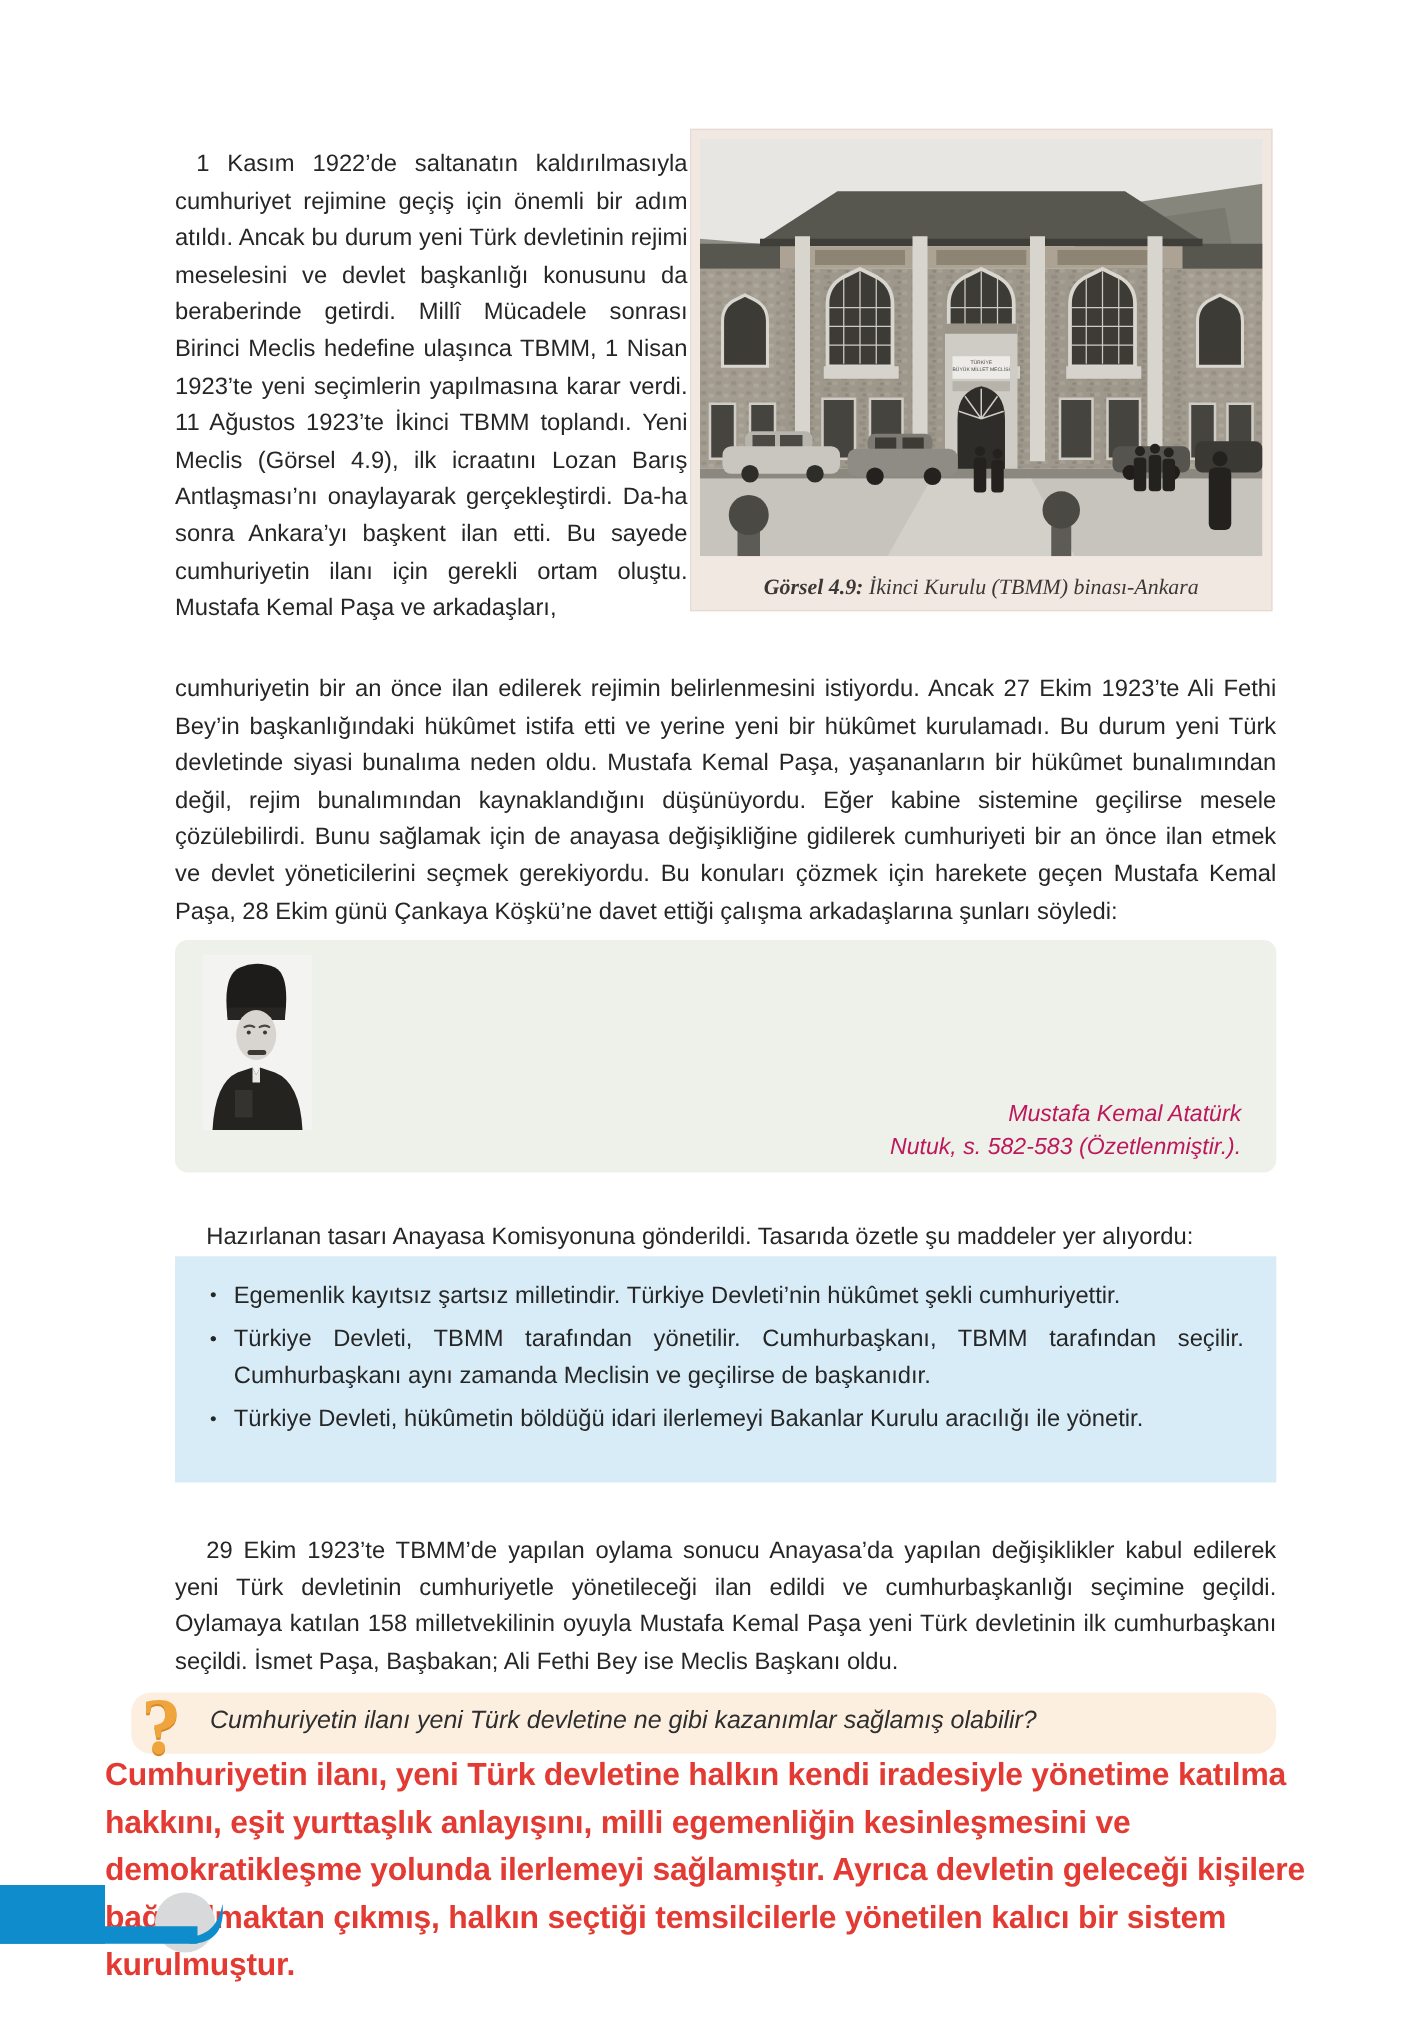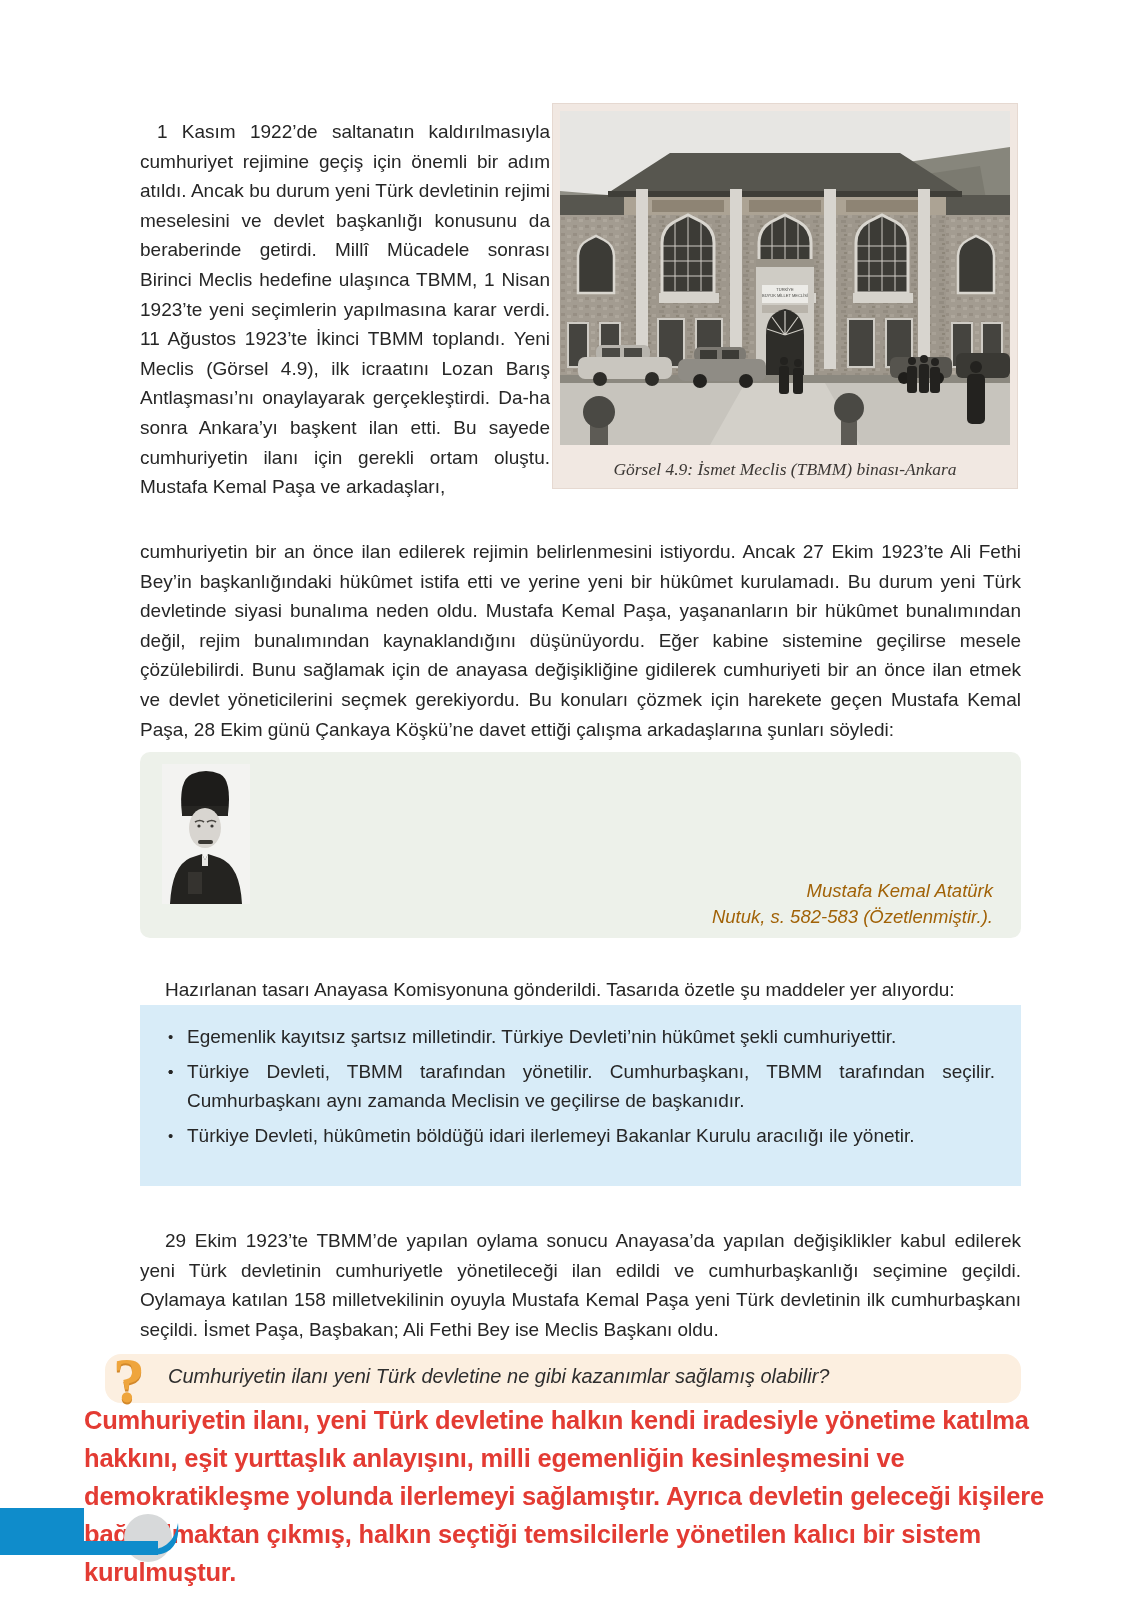--- a/index.html
+++ b/index.html
@@ -11,33 +11,33 @@
 
   
   .p1{position:absolute;left:140px;top:98px;width:410px;}
 
   
   .figure{position:absolute;left:552px;top:103px;width:466px;height:386px;
           background:#f1e8e2;border:1px solid #e6d9d1;box-sizing:border-box;}
   .figure svg.photo{position:absolute;left:7px;top:7px;}
   .caption{position:absolute;left:0;bottom:8px;width:100%;text-align:center;
            font-family:"Liberation Serif", serif;font-style:italic;font-size:17.5px;color:#3c3835;}
-  .caption b{font-weight:normal;}
+  .caption b{font-weight:bold;}
 
   
   .p2{position:absolute;left:140px;top:518px;width:881px;}
 
   
   .quote-box{position:absolute;left:140px;top:752px;width:881px;height:186px;
              background:#edf1ea;border-radius:10px;box-sizing:border-box;}
   .portrait{position:absolute;left:22px;top:12px;}
   .quote-text{position:absolute;left:120px;top:13px;width:740px;font-style:italic;
               font-size:19px;line-height:28.8px;text-align:justify;color:#2b2b2b;text-indent:28px;}
   .attribution{position:absolute;right:28px;top:126px;text-align:right;font-style:italic;
-               font-size:18.5px;line-height:26px;color:#a16207;}
+               font-size:18.5px;line-height:26px;color:#be185d;}
 
   
   .p3{position:absolute;left:140px;top:956px;width:881px;}
 
   
   .articles-box{position:absolute;left:140px;top:1005px;width:881px;height:181px;
                 background:#d8ecf8;box-sizing:border-box;padding:17px 26px 0 20px;}
   .articles-box ul{margin:0;padding:0;list-style:none;}
   .articles-box li{position:relative;padding-left:27px;margin-bottom:5.5px;
                    font-size:19px;line-height:29.4px;text-align:justify;color:#262626;}
@@ -198,21 +198,21 @@
       </g>
 
       <g>
         <rect x="30" y="314" width="18" height="20" fill="#5d5b55"></rect>
         <circle cx="39" cy="301" r="16" fill="#4a4944"></circle>
         <rect x="281" y="310" width="16" height="24" fill="#5d5b55"></rect>
         <circle cx="289" cy="297" r="15" fill="#4a4944"></circle>
       </g>
     </svg>
     <figcaption class="caption">
-      <b>Görsel 4.9:</b><span> İsmet Meclis (TBMM) binası-Ankara</span>
+      <b>Görsel 4.9:</b><span> İkinci Kurulu (TBMM) binası-Ankara</span>
     </figcaption>
   </figure>
 
   <p class="body-text p2">cumhuriyetin bir an önce ilan edilerek rejimin belirlenmesini istiyordu. Ancak 27 Ekim 1923’te Ali Fethi Bey’in başkanlığındaki hükûmet istifa etti ve yerine yeni bir hükûmet kurulamadı. Bu durum yeni Türk devletinde siyasi bunalıma neden oldu. Mustafa Kemal Paşa, yaşananların bir hükûmet bunalımından değil, rejim bunalımından kaynaklandığını düşünüyordu. Eğer kabine sistemine geçilirse mesele çözülebilirdi. Bunu sağlamak için de anayasa değişikliğine gidilerek cumhuriyeti bir an önce ilan etmek ve devlet yöneticilerini seçmek gerekiyordu. Bu konuları çözmek için harekete geçen Mustafa Kemal Paşa, 28 Ekim günü Çankaya Köşkü’ne davet ettiği çalışma arkadaşlarına şunları söyledi:</p>
 
   <div class="quote-box">
     <svg class="portrait" width="88" height="140" viewBox="0 0 88 140" aria-hidden="true">
       <rect x="0" y="0" width="88" height="140" fill="#f3f3f1"></rect>
       <path d="M20,50 Q16,16 30,10 Q44,4 58,10 Q70,16 66,50 Z" fill="#1d1c1a"></path>
       <rect x="20" y="42" width="46" height="10" fill="#262522"></rect>

